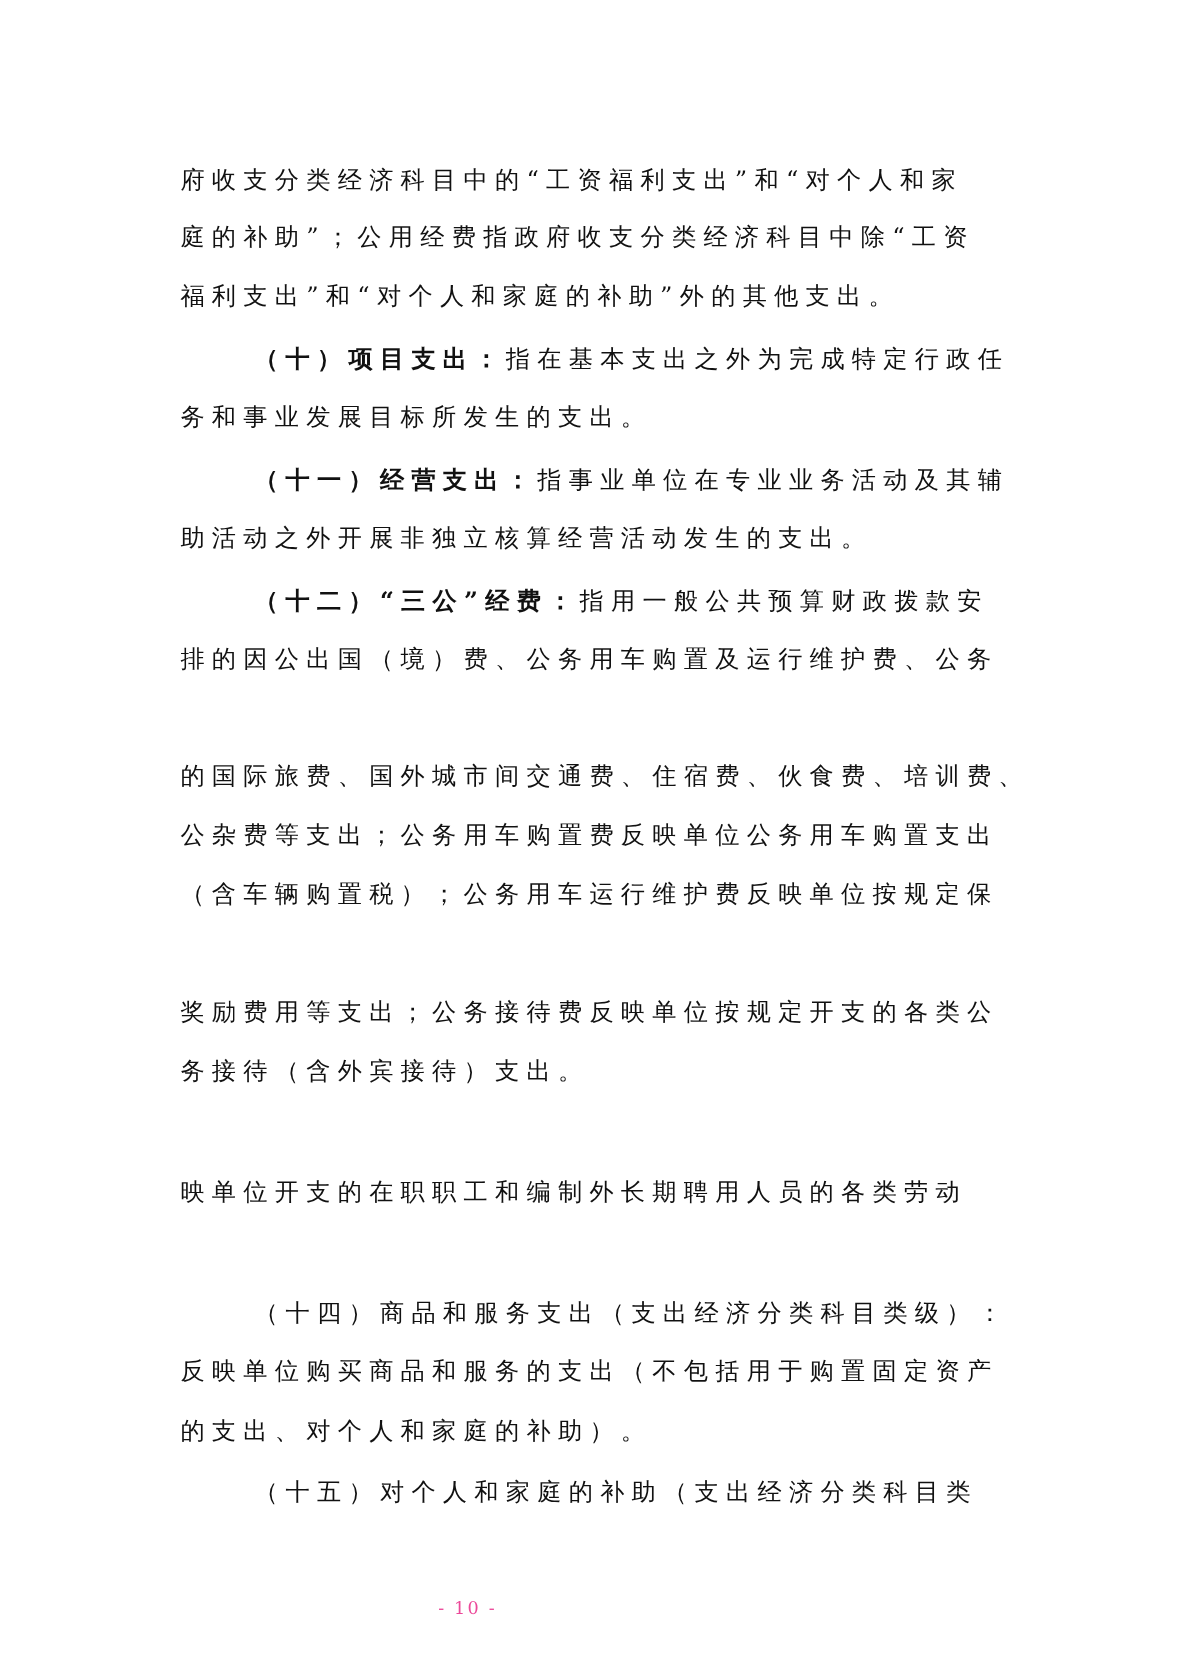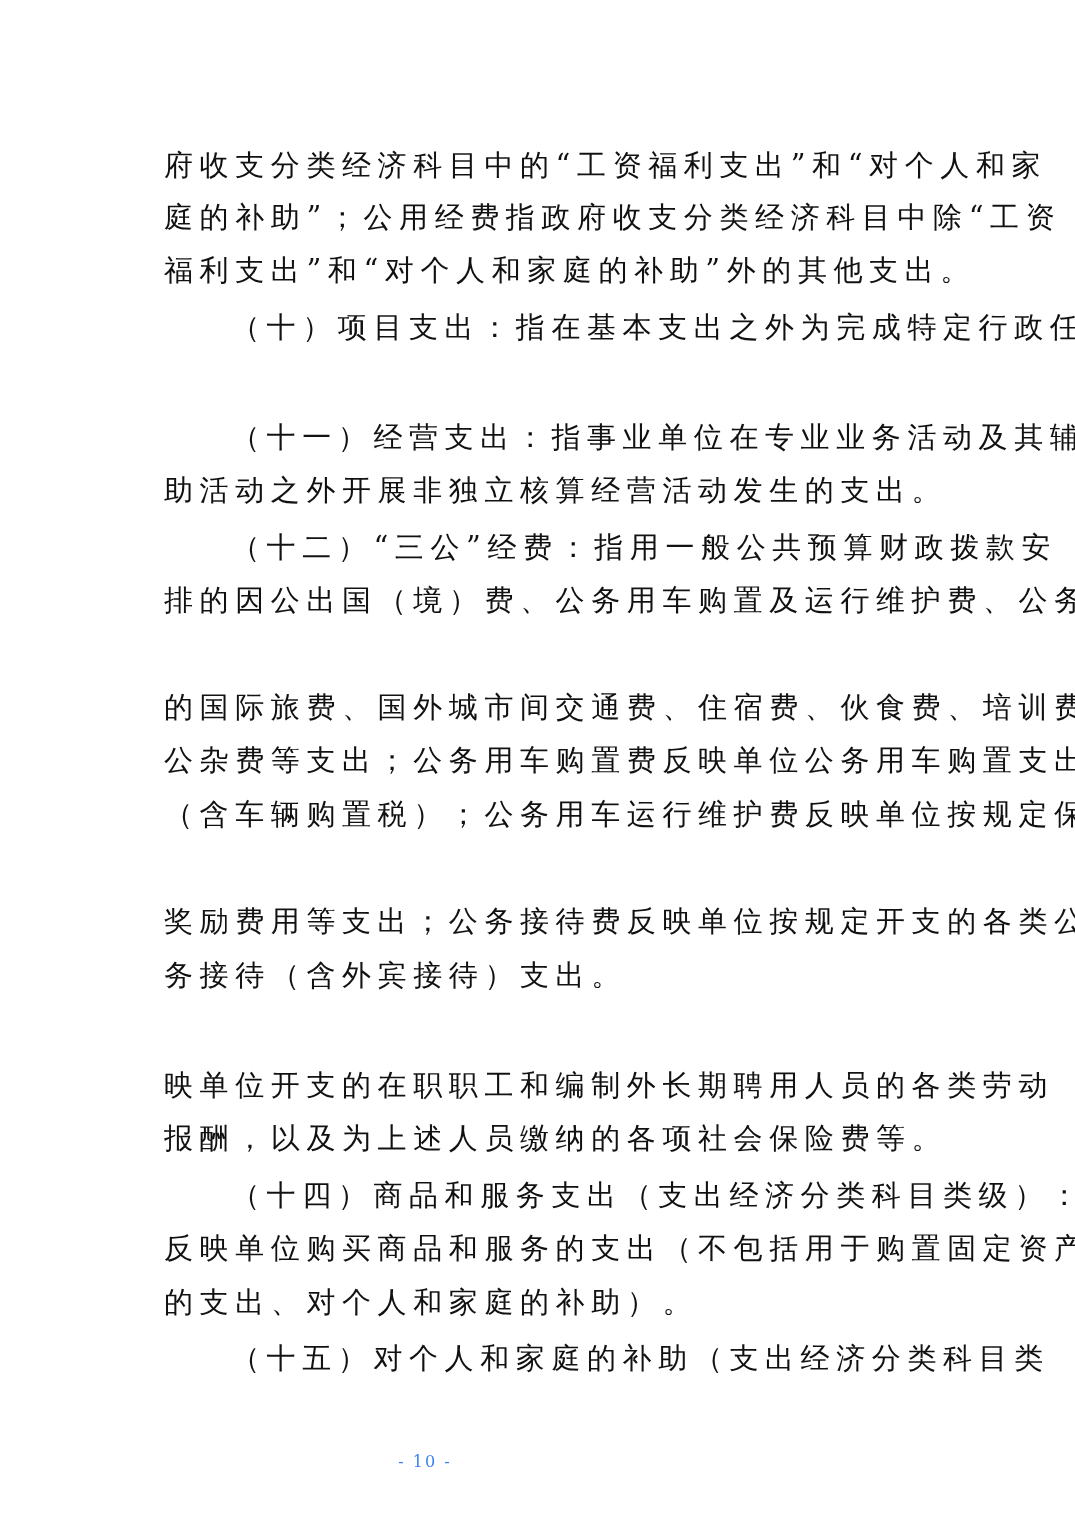--- a/index.html
+++ b/index.html
@@ -1,45 +1,45 @@
 <!DOCTYPE html>
 <html><head>
 <meta charset="utf-8">
 <style>
   html, body { margin: 0; padding: 0; background: #ffffff; }
   body { width: 1075px; height: 1520px; position: relative; overflow: hidden; font-family: "DejaVu Serif", "Liberation Serif", serif; color: #111; }
   .page { position: absolute; left: 0; top: 0; width: 1075px; height: 1520px; }
-  .line { position: absolute; left: 164px; width: 750px; font-size: 29px; line-height: 40px; white-space: nowrap; letter-spacing: 6.6px; }
+  .line { position: absolute; left: 164px; width: 750px; font-size: 22px; line-height: 40px; white-space: nowrap; letter-spacing: 6.6px; }
   .indent { left: 231px; }
-  .bold { font-weight: normal; }
-  .page-number { position: absolute; left: 0; width: 850px; top: 1452px; text-align: center; font-size: 16px; color: #3b82f6; letter-spacing: 2px; }
+  .bold { font-weight: bold; }
+  .page-number { position: absolute; left: 0; width: 850px; top: 1452px; text-align: center; font-size: 16px; color: #ec4899; letter-spacing: 2px; }
 </style>
 </head>
 <body>
 
 <div class="page">
   <div class="line" style="top:145px"><span>府收支分类经济科目中的“工资福利支出”和“对个人和家</span></div>
   <div class="line" style="top:197px"><span>庭的补助”；公用经费指政府收支分类经济科目中除“工资</span></div>
   <div class="line" style="top:250px"><span>福利支出”和“对个人和家庭的补助”外的其他支出。</span></div>
 
   <div class="line indent" style="top:307px"><span class="bold">（十）项目支出：</span><span>指在基本支出之外为完成特定行政任</span></div>
+  <div class="line" style="top:360px"><span>务和事业发展目标所发生的支出。</span></div>
 
   <div class="line indent" style="top:417px"><span class="bold">（十一）经营支出：</span><span>指事业单位在专业业务活动及其辅</span></div>
   <div class="line" style="top:470px"><span>助活动之外开展非独立核算经营活动发生的支出。</span></div>
 
   <div class="line indent" style="top:527px"><span class="bold">（十二）“三公”经费：</span><span>指用一般公共预算财政拨款安</span></div>
   <div class="line" style="top:580px"><span>排的因公出国（境）费、公务用车购置及运行维护费、公务</span></div>
   <div class="line" style="top:687px"><span>的国际旅费、国外城市间交通费、住宿费、伙食费、培训费、</span></div>
   <div class="line" style="top:740px"><span>公杂费等支出；公务用车购置费反映单位公务用车购置支出</span></div>
   <div class="line" style="top:794px"><span>（含车辆购置税）；公务用车运行维护费反映单位按规定保</span></div>
   <div class="line" style="top:955px"><span>务接待（含外宾接待）支出。</span></div>
   <div class="line" style="top:901px"><span>奖励费用等支出；公务接待费反映单位按规定开支的各类公</span></div>
 
   <div class="line" style="top:1065px"><span>映单位开支的在职职工和编制外长期聘用人员的各类劳动</span></div>
-  <div class="line" style="top:1118px"><span>报酬，以及为上述人员缴纳的各项社会保险费等。</span></div>
 
   <div class="line indent" style="top:1175px"><span>（十四）商品和服务支出（支出经济分类科目类级）：</span><span></span></div>
   <div class="line" style="top:1228px"><span>反映单位购买商品和服务的支出（不包括用于购置固定资产</span></div>
   <div class="line" style="top:1282px"><span>的支出、对个人和家庭的补助）。</span></div>
 
   <div class="line indent" style="top:1338px"><span>（十五）对个人和家庭的补助（支出经济分类科目类</span><span></span></div>
 
   <div class="page-number">- 10 -</div>
 </div>
 

